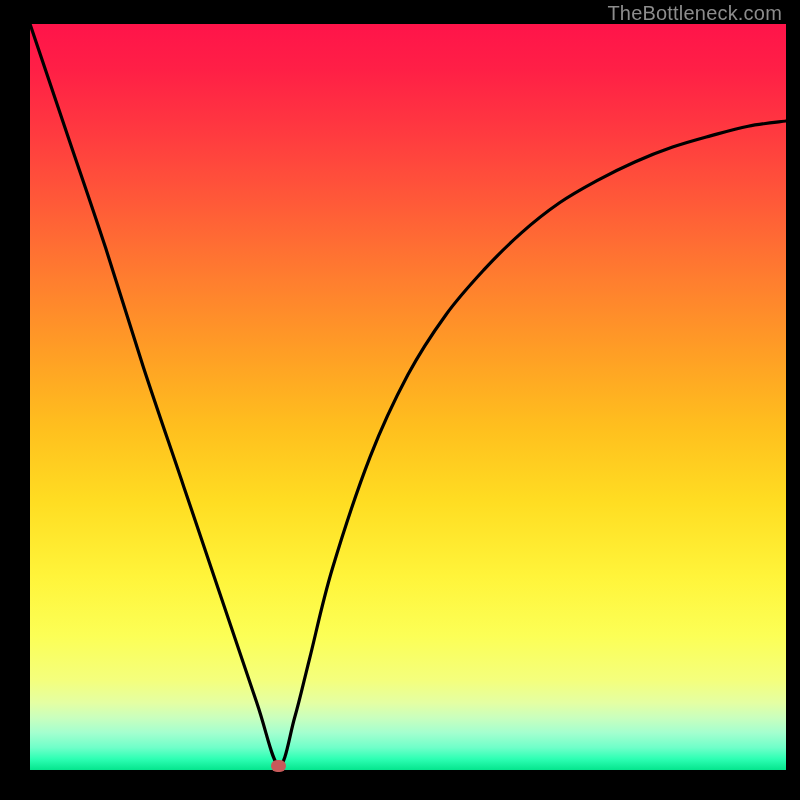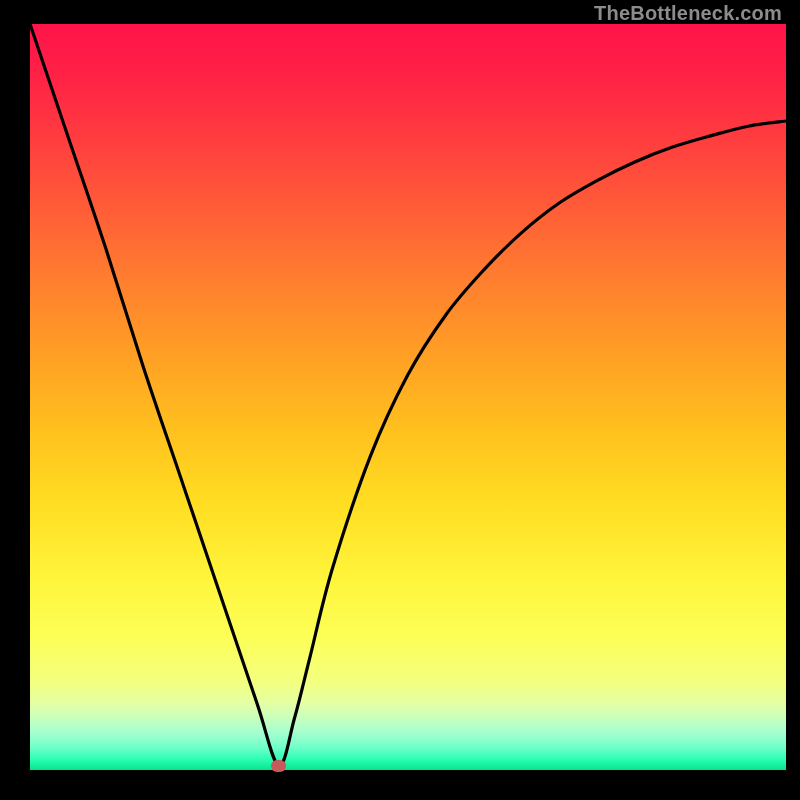--- a/index.html
+++ b/index.html
@@ -10,21 +10,21 @@
     position: relative;
     font-family: Arial, Helvetica, sans-serif;
     overflow: hidden;
   }
   .attribution {
     position: absolute;
     top: 2px;
     right: 18px;
     color: #8c8c8c;
     font-size: 20px;
-    font-weight: 700;
+    font-weight: 400;
     letter-spacing: 0.2px;
     z-index: 30;
   }
   .plot {
     position: absolute;
     left: 30px;
     right: 14px;
     top: 24px;
     bottom: 30px;
   }

